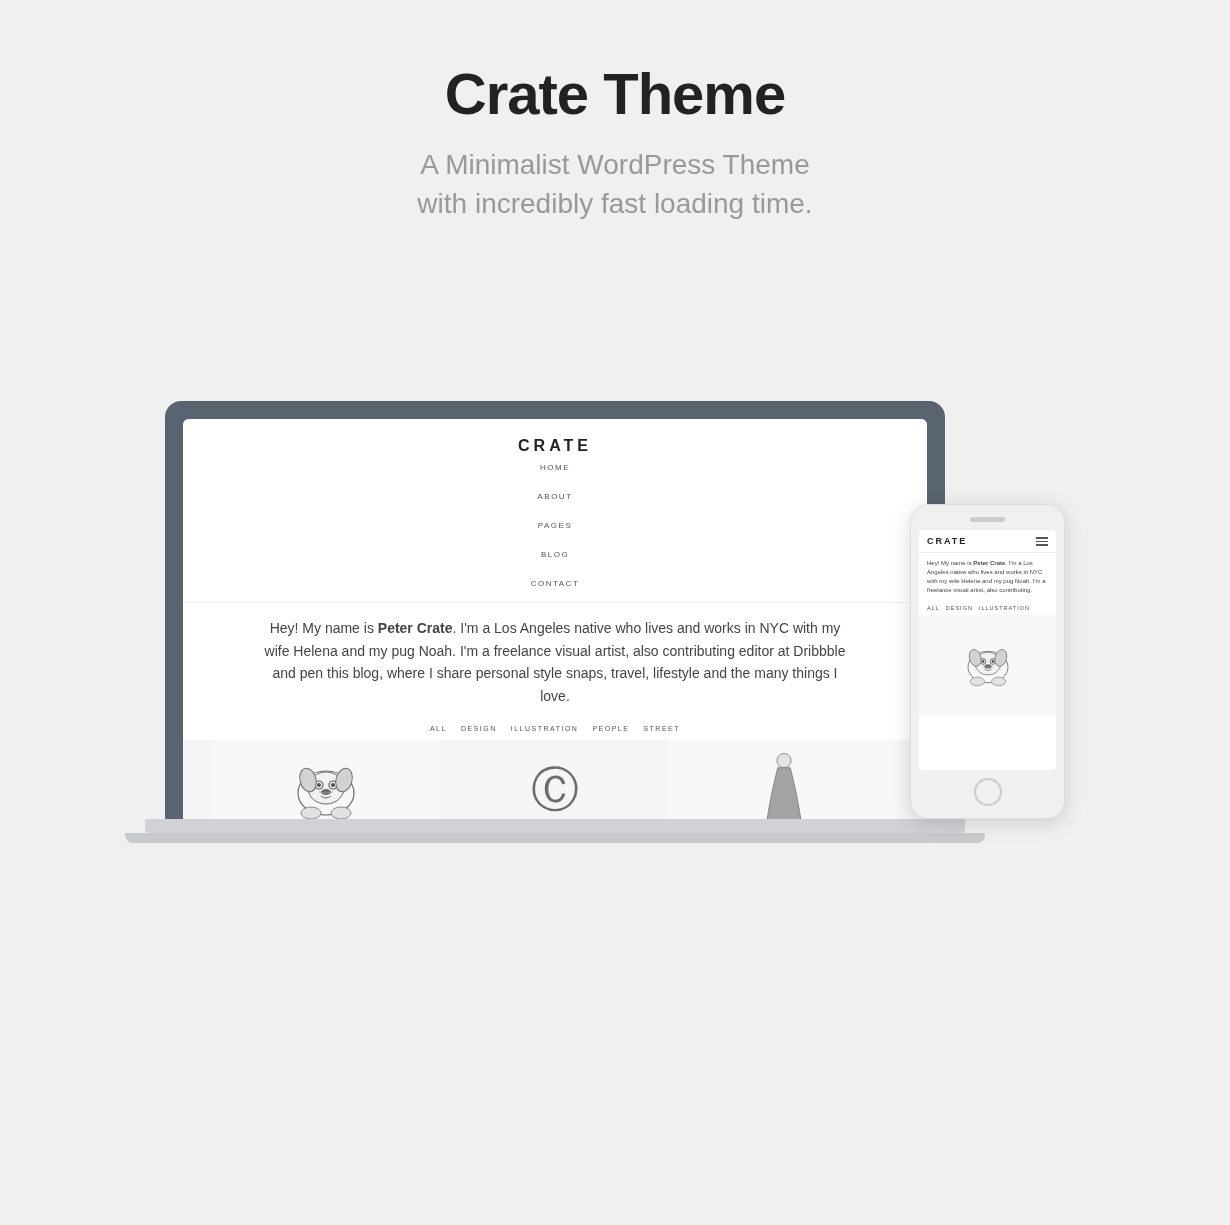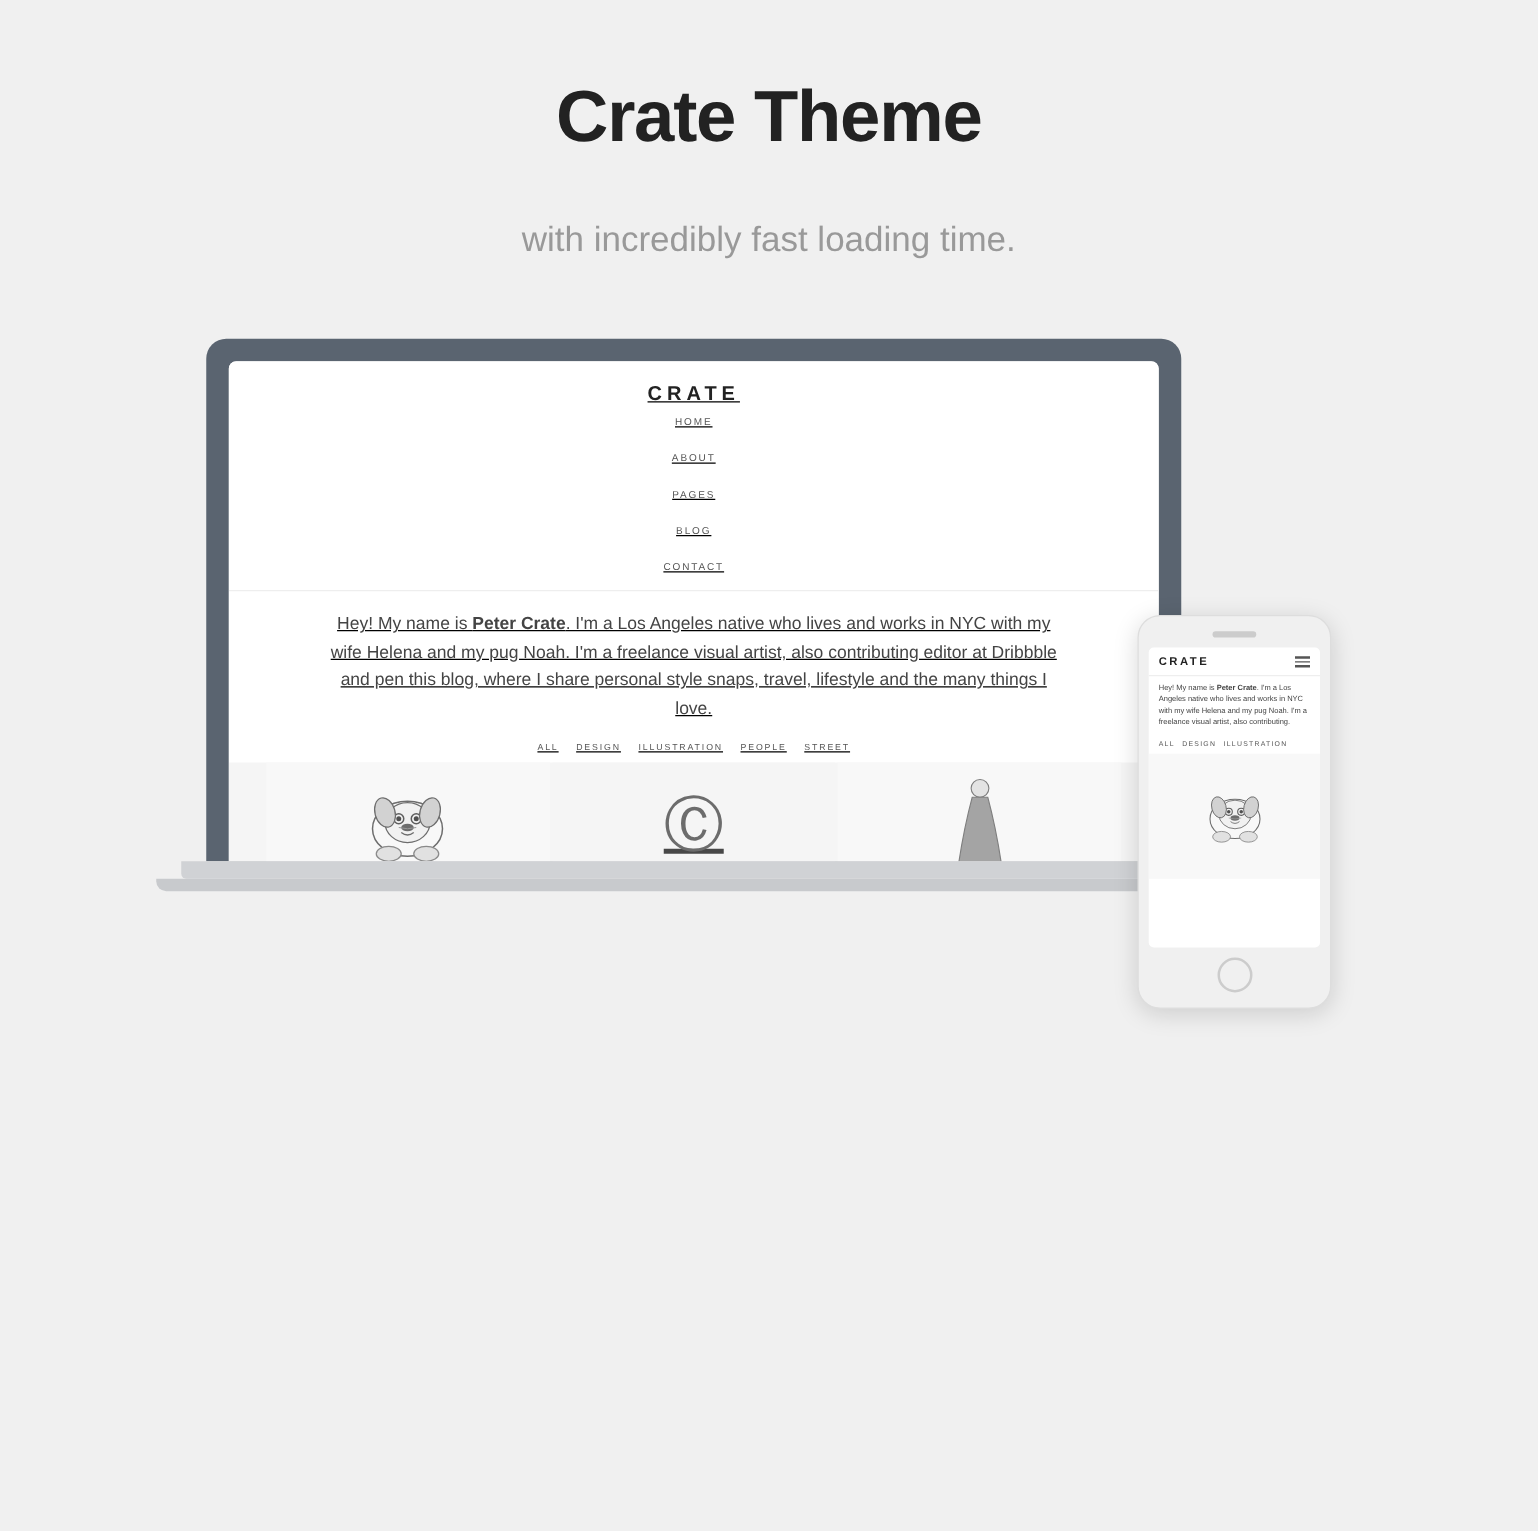--- a/index.html
+++ b/index.html
@@ -11,40 +11,40 @@
       align-items: center;
       min-height: 1225px;
       padding: 60px 20px 40px;
     }
 
     .hero-title {
       font-size: 58px;
       font-weight: 800;
       color: #222;
       text-align: center;
-      margin-bottom: 6px;
+      margin-bottom: 18px;
       letter-spacing: -1px;
     }
 
     .hero-subtitle {
       font-size: 28px;
       color: #999;
       text-align: center;
       font-weight: 300;
       line-height: 1.4;
       margin-bottom: 60px;
     }
 
     
     .devices-wrapper {
       position: relative;
       width: 900px;
       height: 560px;
       display: flex;
-      text-decoration: underline;
+      align-items: flex-end;
     }
 
     
     .laptop {
       position: relative;
       width: 780px;
       flex-shrink: 0;
     }
 
     .laptop-body {
@@ -295,21 +295,21 @@
       width: 60px;
       height: 50px;
       opacity: 0.85;
     }
   </style>
 </head>
 <body>
 
 <h1 class="hero-title">Crate Theme</h1>
 <p class="hero-subtitle">
-  <br>
+  <span>A Minimalist WordPress Theme</span><br>
   <span>with incredibly fast loading time.</span>
 </p>
 
 <div class="devices-wrapper">
 
   <div class="laptop">
     <div class="laptop-body">
       <div class="laptop-screen-bezel">
         <div class="website">
           <div class="site-header">

